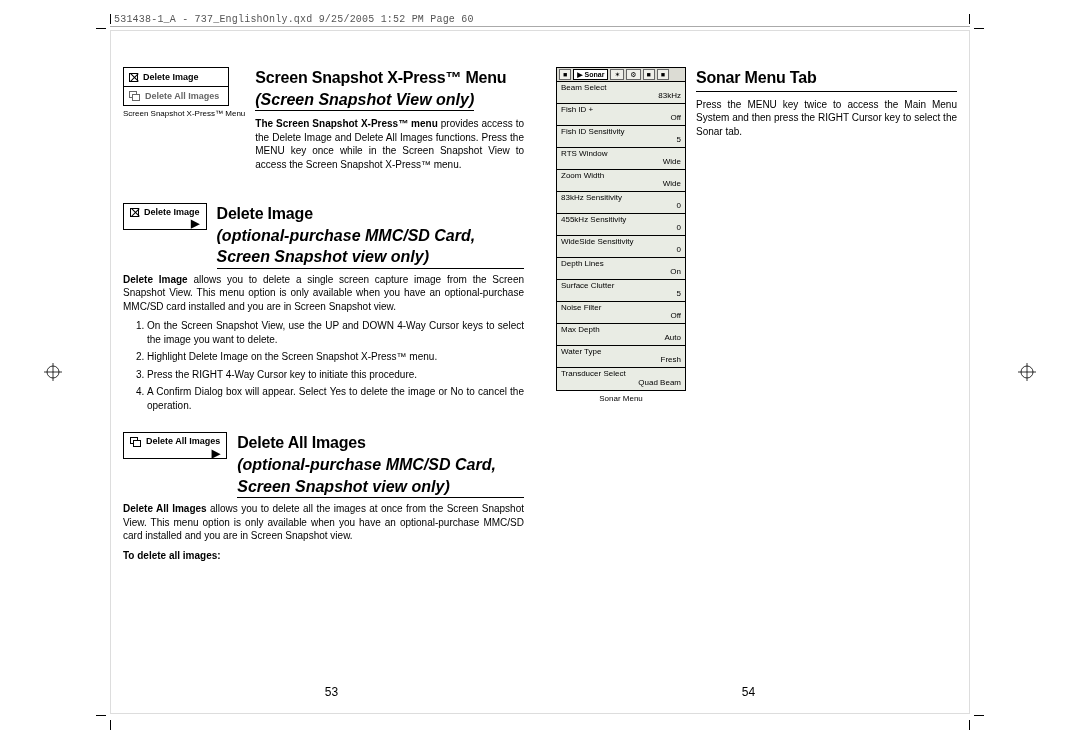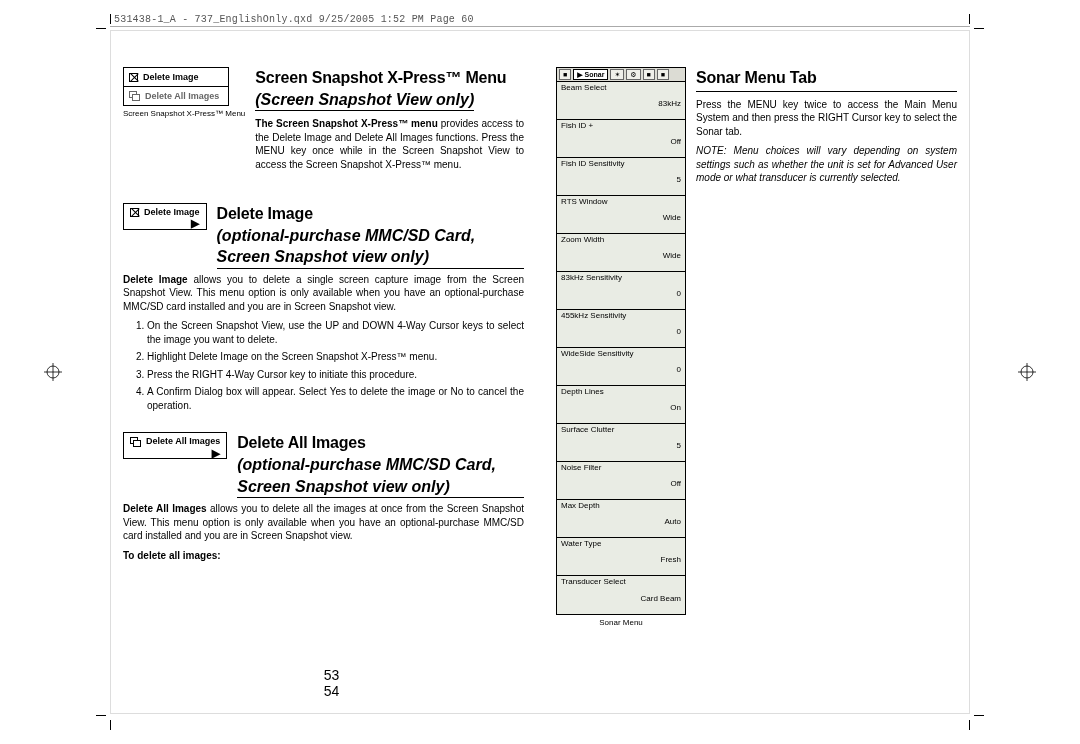--- a/index.html
+++ b/index.html
@@ -118,33 +118,32 @@
     background: #e9ece4;
   }
   .sonar-tabs {
     display:flex; align-items:center; height:14px; background:#dcdcd4; border-bottom:1px solid #000;
     padding: 0 2px; gap:2px;
   }
   .sonar-tabs .t { height:11px; border:1px solid #666; padding:0 3px; font-size:7px; line-height:9px; background:#f0f0ea; }
   .sonar-tabs .t.sel { border-color:#000; background:#fff; font-weight:bold; }
   .sonar-row {
     display:flex; justify-content:space-between; align-items:flex-end;
-    border-bottom:1px solid #000; height:38px; padding:1px 4px 9px 4px;
+    border-bottom:1px solid #000; height:22px; padding:1px 4px 1px 4px;
   }
   .sonar-row .k { font-weight: normal; align-self:flex-start; }
   .sonar-row .v { font-weight: normal; }
   .sonar-row:last-child { border-bottom: none; }
 
   hr.hline { border: none; border-top: 0.5px solid #000; margin: 8px 0 6px; }
 
   .page-nums {
     position: absolute; bottom: 14px; left: 12px; right: 12px;
     display: flex; justify-content: space-around;
-    font-size: 14px;
-    flex-direction: column;
+    font-size: 12px;
   }
   .page-nums span { width: 50%; text-align: center; }
 </style>
 </head>
 <body>
 
 <div class="page">
 
   <div class="crop-marks">
     <div class="cm cm-tl-h"></div>
@@ -308,31 +307,30 @@
                   <div class="sonar-row">
                     <span class="k">Max Depth</span>
                     <span class="v">Auto</span>
                   </div>
                   <div class="sonar-row">
                     <span class="k">Water Type</span>
                     <span class="v">Fresh</span>
                   </div>
                   <div class="sonar-row">
                     <span class="k">Transducer Select</span>
-                    <span class="v">Card Beam</span>
+                    <span class="v">Quad Beam</span>
                   </div>
                 </div>
             </div>
             <div class="small-caption" style="text-align:center;">Sonar Menu</div>
           </div>
           <div style="flex:1;">
             <div class="sec-title">Sonar Menu Tab</div>
             <hr class="hline" style="margin-top:2px;">
             <p class="just">Press the MENU key twice to access the Main Menu System and then press the RIGHT Cursor key to select the Sonar tab.</p>
-            <p class="just note">NOTE: Menu choices will vary depending on system settings such as whether the unit is set for Advanced User mode or what transducer is currently selected.</p>
           </div>
         </div>
       </div>
 
     </div>
 
     <div class="page-nums">
       <span>53</span>
       <span>54</span>
     </div>

